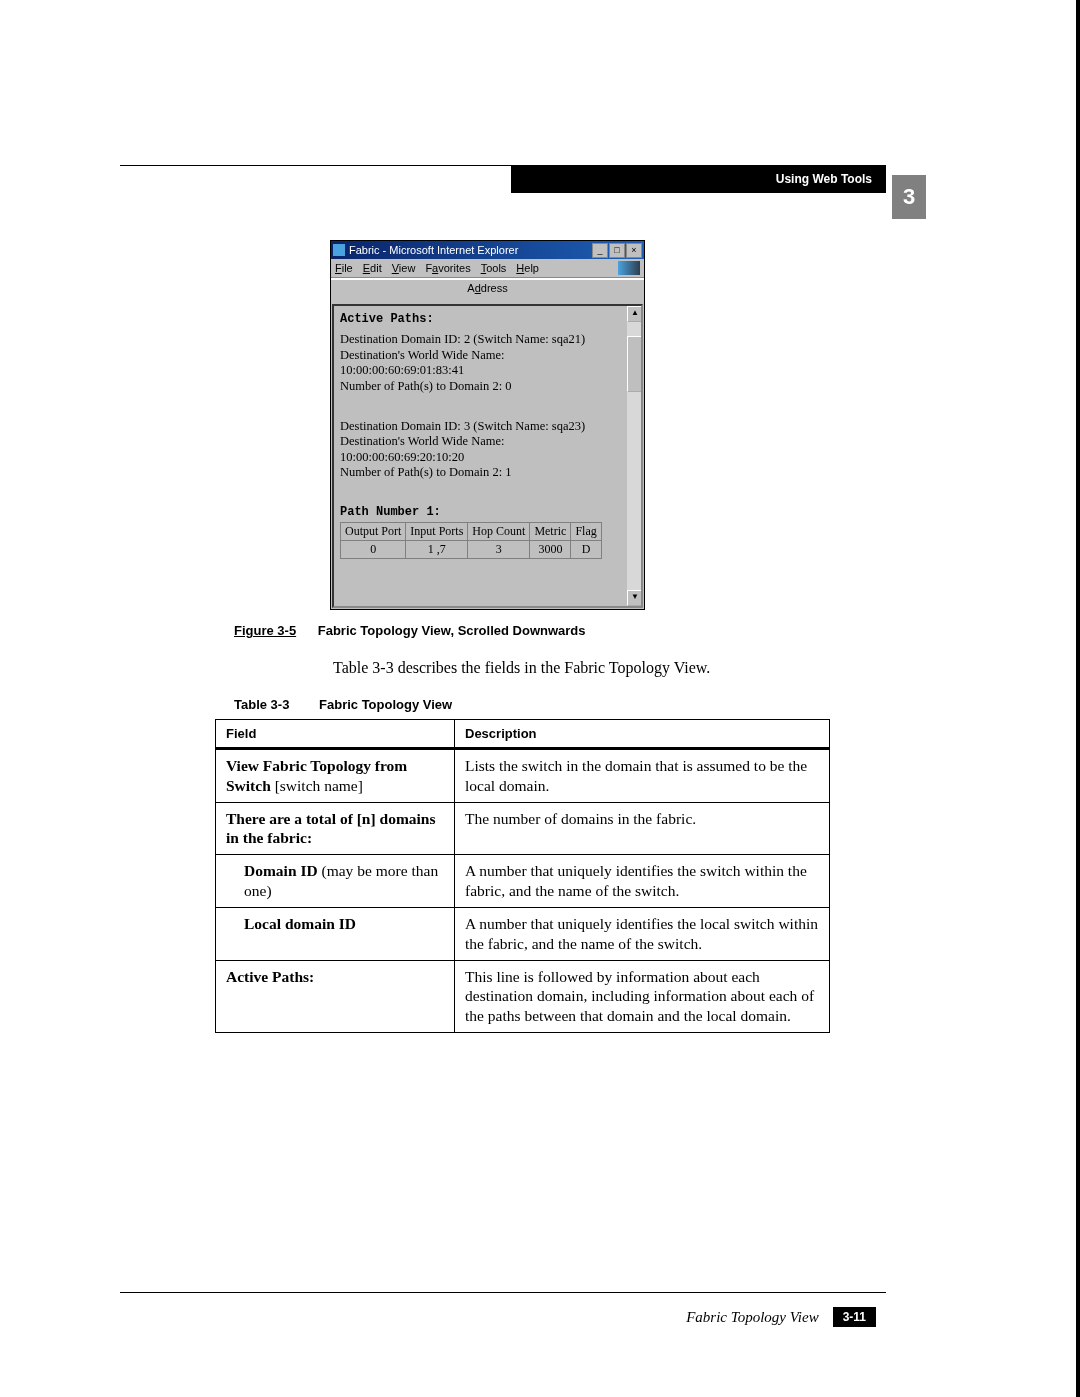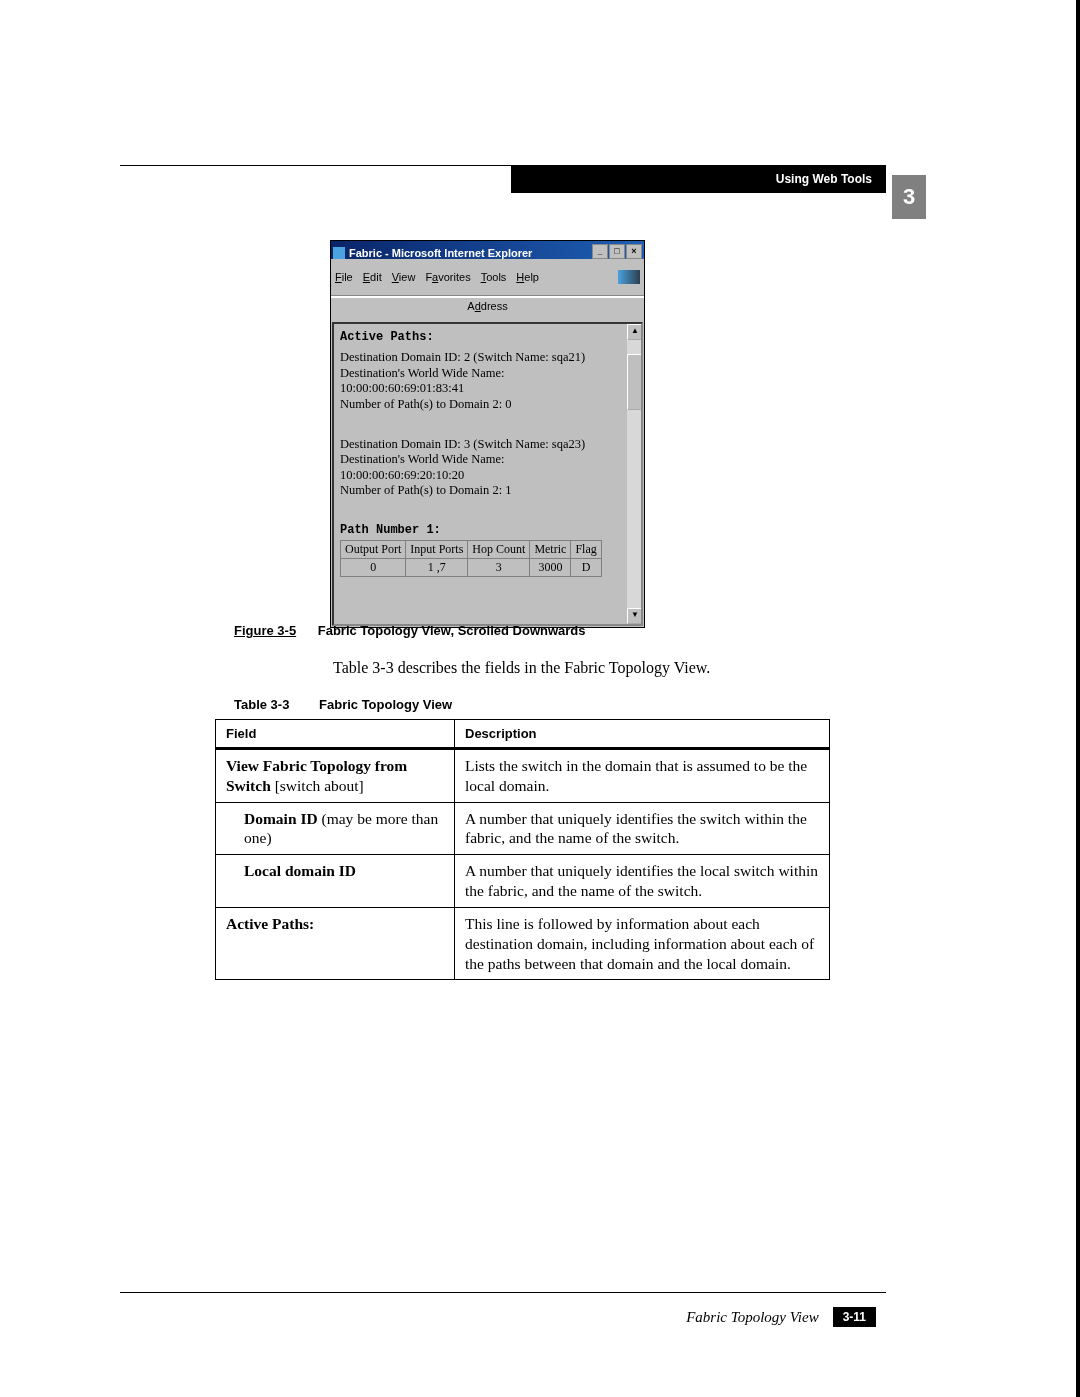--- a/index.html
+++ b/index.html
@@ -63,41 +63,41 @@
     top: 240px;
     left: 330px;
     width: 313px;
     border: 1px solid #000;
     background: #c0c0c0;
     font-family: Tahoma, Arial, sans-serif;
     font-size: 11px;
   }
   .ie-title {
     display: flex;
-    align-items: flex-end;
+    align-items: center;
     height: 18px;
     background: linear-gradient(to right, #0a246a, #1e5fb4);
     color: #fff;
-    font-weight: bold;
+    font-weight: normal;
     font-size: 11px;
     padding: 0 2px;
   }
   .ie-title .t-icon {
     width: 12px; height: 12px; background: #4aa3df; margin-right: 4px;
     display:inline-block;
   }
   .ie-title .spacer { flex: 1; }
   .ie-title .win-btn {
     width: 14px; height: 13px; background: #c0c0c0; color:#000;
     border: 1px solid #888; margin-left: 1px;
     font-size: 9px; text-align:center; line-height:12px;
     font-family: Arial, sans-serif;
   }
   .ie-menu {
-    height: 36px;
+    height: 18px;
     background: #c0c0c0;
     display: flex;
     align-items: center;
     padding: 0 4px;
     gap: 10px;
     font-size: 11px;
   }
   .ie-menu .m { }
   .ie-menu .m u { text-decoration: underline; }
   .ie-menu .right-logo {
@@ -384,22 +384,26 @@
 
   <table class="fields-table">
     <thead>
       <tr>
         <th>Field</th>
         <th>Description</th>
       </tr>
     </thead>
     <tbody id="fields-body">
         <tr>
-          <td class="col1"><span class="b">View Fabric Topology from Switch</span><span> [switch about]</span></td>
+          <td class="col1"><span class="b">View Fabric Topology from Switch</span><span> [switch name]</span></td>
           <td>Lists the switch in the domain that is assumed to be the local domain.</td>
+        </tr>
+        <tr>
+          <td class="col1"><span class="b">There are a total of [n] domains in the fabric:</span></td>
+          <td>The number of domains in the fabric.</td>
         </tr>
         <tr>
           <td class="col1 indent"><span class="b">Domain ID</span><span> (may be more than one)</span></td>
           <td>A number that uniquely identifies the switch within the fabric, and the name of the switch.</td>
         </tr>
         <tr>
           <td class="col1 indent"><span class="b">Local domain ID</span></td>
           <td>A number that uniquely identifies the local switch within the fabric, and the name of the switch.</td>
         </tr>
         <tr>

